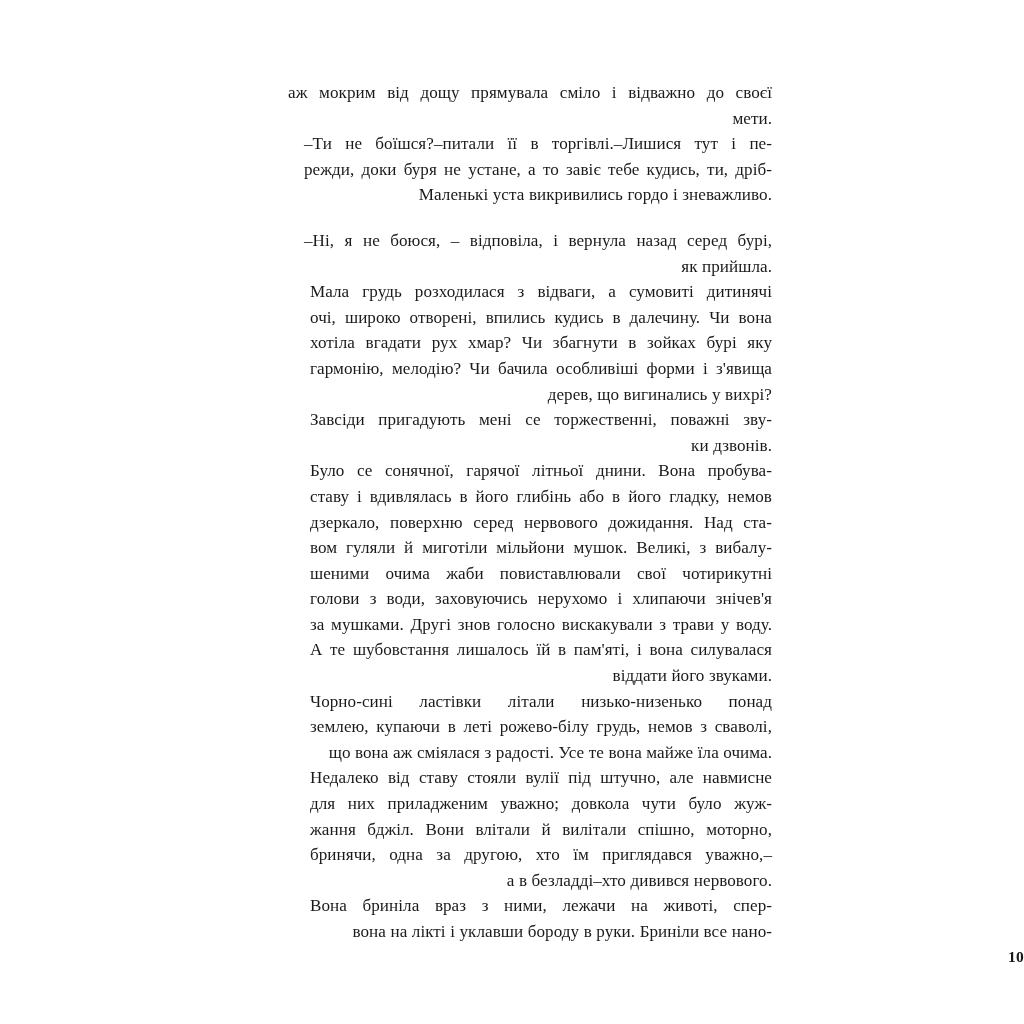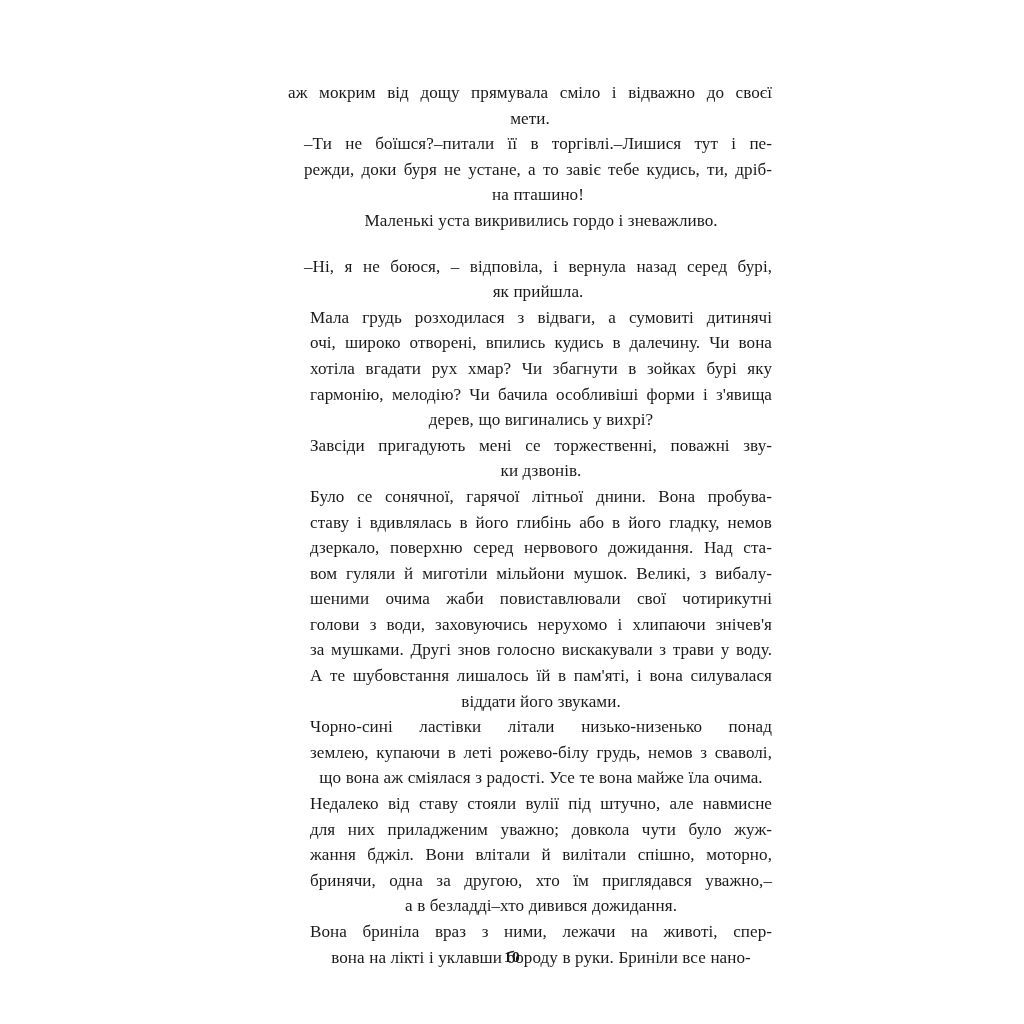--- a/index.html
+++ b/index.html
@@ -56,29 +56,29 @@
   }
   
   .para.dialogue {
     text-indent: 16px;
   }
 
   
   .para .lb { display: block; }
   .para .lastline {
     display: block;
-    text-align: center;
+    text-align: right;
   }
 
   .page-number {
     position: absolute;
     left: 0;
     top: 948px;
     width: 1024px;
-    text-align: center;
+    text-align: right;
     font-size: 15.5px;
     line-height: 18px;
     font-weight: 700;
     color: #171717;
     letter-spacing: 0.3px;
   }
 </style>
 </head>
 <body>
 
@@ -87,21 +87,20 @@
   <div class="text-column">
 
     <p class="para cont">
       <span class="lb" style="text-align: justify; text-align-last: justify;">аж мокрим від дощу прямувала сміло і відважно до своєї</span>
       <span class="lastline">мети.</span>
     </p>
 
     <p class="para dialogue">
       <span class="lb" style="text-align: justify; text-align-last: justify;">–Ти не боїшся?–питали її в торгівлі.–Лишися тут і пе-</span>
       <span class="lb" style="text-align: justify; text-align-last: justify;">режди, доки буря не устане, а то завіє тебе кудись, ти, дріб-</span>
-      <span class="lastline">на пташино!</span>
     </p>
 
     <p class="para indent">
       <span class="lastline">Маленькі уста викривились гордо і зневажливо.</span>
     </p>
 
     <p class="para dialogue">
       <span class="lb" style="text-align: justify; text-align-last: justify; margin-top: 20px;">–Ні, я не боюся, – відповіла, і вернула назад серед бурі,</span>
       <span class="lastline">як прийшла.</span>
     </p>
@@ -135,21 +134,21 @@
       <span class="lb" style="text-align: justify; text-align-last: justify;">Чорно-сині ластівки літали низько-низенько понад</span>
       <span class="lb" style="text-align: justify; text-align-last: justify;">землею, купаючи в леті рожево-білу грудь, немов з сваволі,</span>
       <span class="lastline">що вона аж сміялася з радості. Усе те вона майже їла очима.</span>
     </p>
 
     <p class="para indent">
       <span class="lb" style="text-align: justify; text-align-last: justify;">Недалеко від ставу стояли вулії під штучно, але навмисне</span>
       <span class="lb" style="text-align: justify; text-align-last: justify;">для них приладженим уважно; довкола чути було жуж-</span>
       <span class="lb" style="text-align: justify; text-align-last: justify;">жання бджіл. Вони влітали й вилітали спішно, моторно,</span>
       <span class="lb" style="text-align: justify; text-align-last: justify;">бринячи, одна за другою, хто їм приглядався уважно,–</span>
-      <span class="lastline">а в безладді–хто дивився дожидання.</span>
+      <span class="lastline">а в безладді–хто дивився нервового.</span>
     </p>
 
     <p class="para indent">
       <span class="lb" style="text-align: justify; text-align-last: justify;">Вона бриніла враз з ними, лежачи на животі, спер-</span>
       <span class="lastline">вона на лікті і уклавши бороду в руки. Бриніли все нано-</span>
     </p>
 
   </div>
 
   <div class="page-number">10</div>

